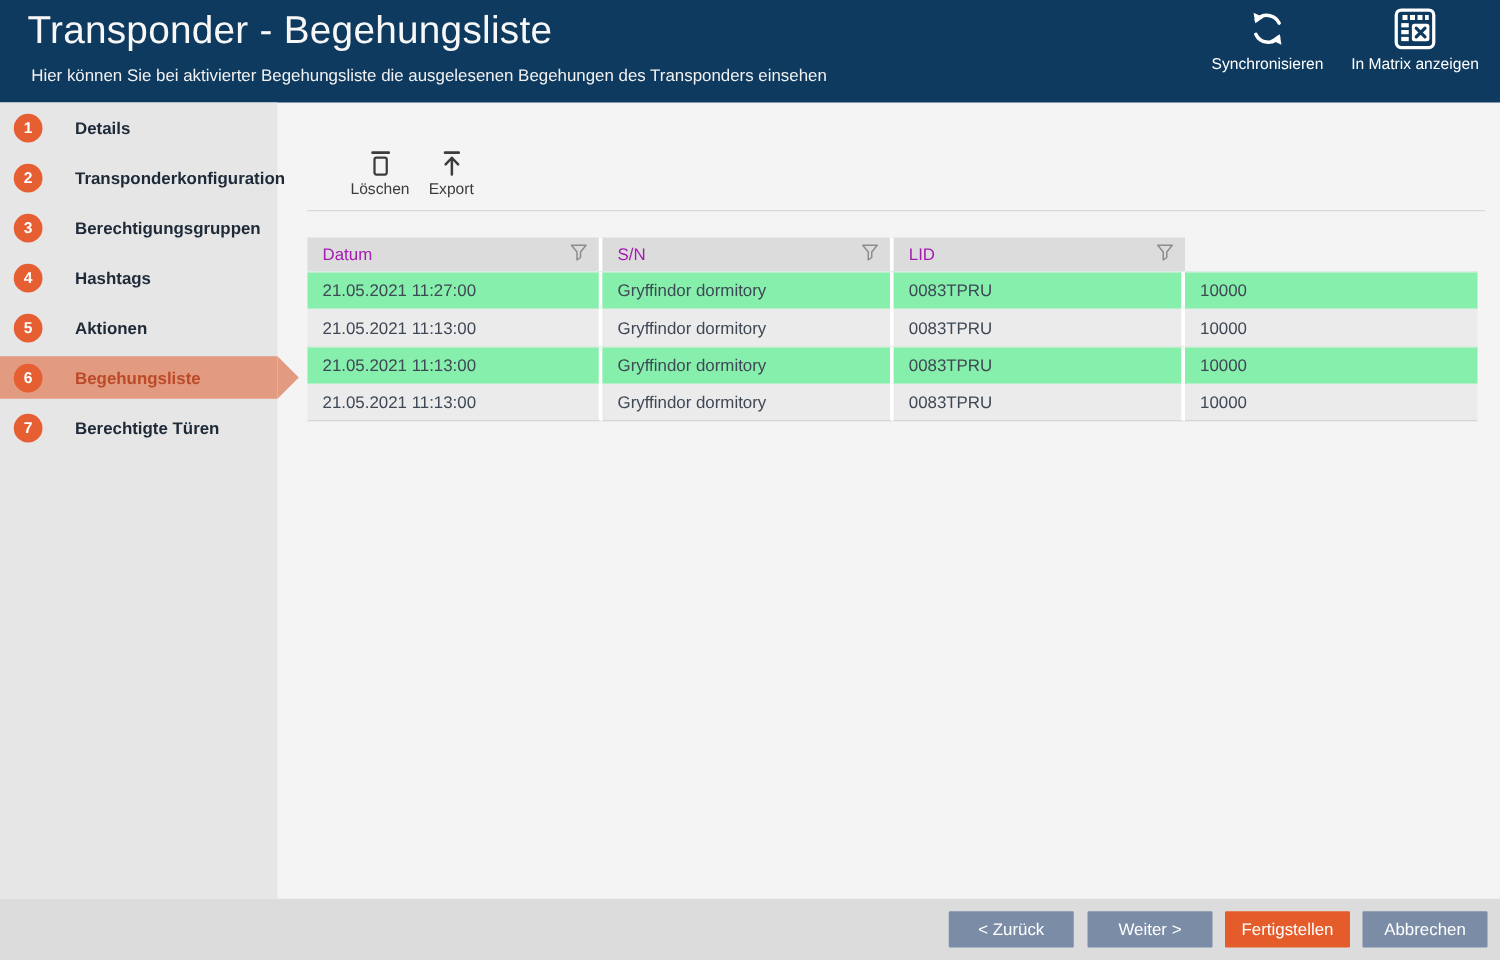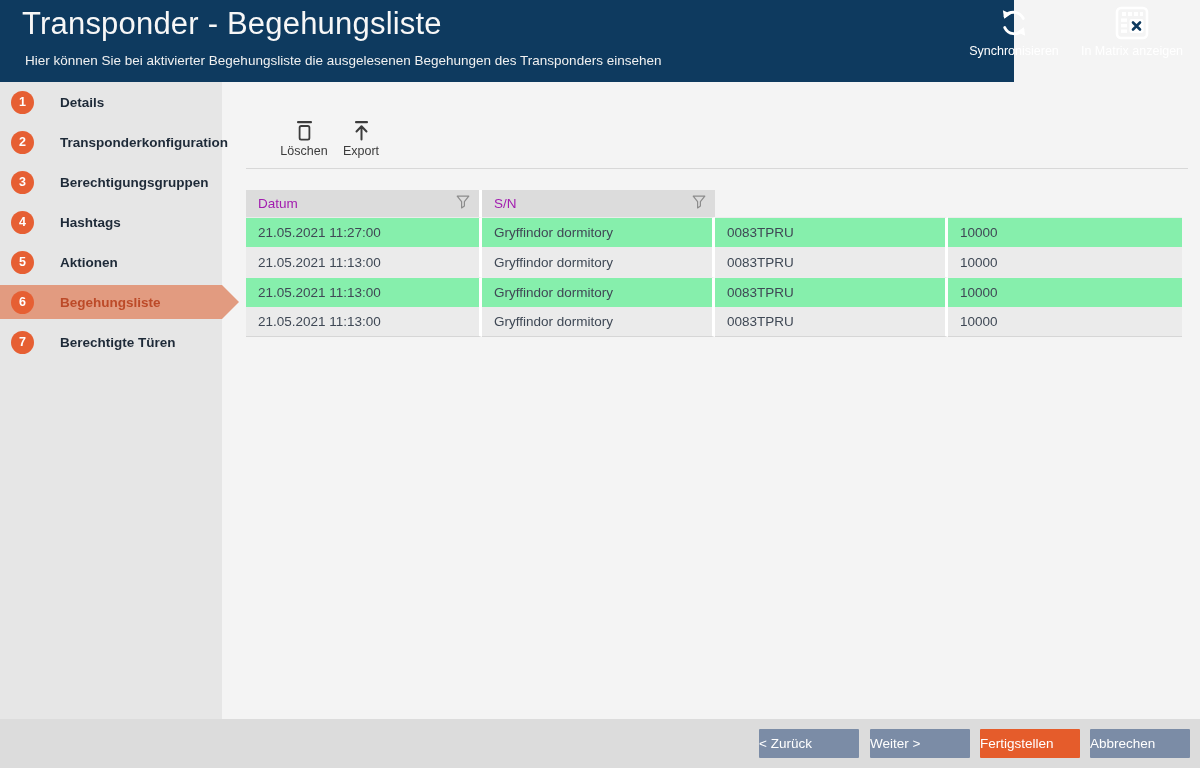--- a/index.html
+++ b/index.html
@@ -3,21 +3,21 @@
 <meta charset="utf-8">
 <style>
   * { box-sizing: border-box; margin: 0; padding: 0; }
   html,body { width:1200px; height:768px; overflow:hidden; }
   body {
     position:relative; background:#F4F4F4;
     font-family:"Liberation Sans", sans-serif; color:#1C2B3A;
   }
 
   
-  .header { position:absolute; left:0; top:0; width:1014px; height:82px; background:#0E3A5F; }
+  .header { position:absolute; left:0; top:0; width:1200px; height:82px; background:#0E3A5F; }
   .title { position:absolute; left:22px; top:6px; font-size:31px; font-weight:300; color:#F7F7F7; letter-spacing:0.2px; }
   .subtitle { position:absolute; left:25px; top:53px; font-size:13.5px; color:#F1F1F1; }
   .hdr-action { position:absolute; top:4px; display:flex; flex-direction:column; align-items:center; cursor:pointer; }
   .hdr-action.sync { left:958px; width:112px; }
   .hdr-action.matrix { left:1070px; width:124px; }
   .hdr-action .ic { height:38px; display:flex; align-items:center; justify-content:center; }
   .hdr-action .lbl { margin-top:2px; font-size:12.5px; color:#FFFFFF; white-space:nowrap; }
 
   
   .sidebar { position:absolute; left:0; top:82px; width:222px; height:637px; background:#E6E6E6; padding-top:3px; }
@@ -48,21 +48,21 @@
   .thead .cell .htxt { flex:1 1 auto; }
   .tbody .trow .cell { height:30px; font-size:13.5px; color:#3F4855; display:flex; align-items:center; padding-left:12px; }
   .tbody .trow.odd .cell { background:#86efac; border-top:1px solid #ECECEC; }
   .tbody .trow.even .cell { background:#EBEBEB; }
   .tbody .trow:last-child .cell { border-bottom:1px solid #D6D6D6; }
   .funnel { flex:0 0 auto; }
 
   
   .footer { position:absolute; left:0; top:719px; width:1200px; height:49px; background:#DCDCDC; }
   .btn { position:absolute; top:10px; height:29px; width:100px; border:none; color:#FFFFFF;
-    font-family:"Liberation Sans", sans-serif; font-size:13.5px; text-align:left; line-height:29px; cursor:pointer; border-radius:1px; }
+    font-family:"Liberation Sans", sans-serif; font-size:13.5px; text-align:center; line-height:29px; cursor:pointer; border-radius:1px; }
   .btn.slate { background:#7B8CA6; }
   .btn.orange { background:#E55C2B; }
   .btn.back { left:759px; } .btn.next { left:870px; } .btn.finish { left:980px; } .btn.cancel { left:1090px; }
 </style>
 </head>
 <body>
 
 <div class="header">
   <div class="title">Transponder - Begehungsliste</div>
   <div class="subtitle">Hier können Sie bei aktivierter Begehungsliste die ausgelesenen Begehungen des Transponders einsehen</div>
@@ -171,20 +171,28 @@
 
   <div class="cell">
     <span class="htxt">S/N</span>
     <span class="funnel">
       <svg width="14" height="14" viewBox="0 0 14 14">
         <path d="M1.2 1.2 h11.6 L8.4 6.6 v4.4 l-2.8 1.9 v-6.3 Z" fill="none" stroke="#8C8C8C" stroke-width="1.2" stroke-linejoin="round"></path>
       </svg>
     </span>
   </div>
 
+  <div class="cell">
+    <span class="htxt">LID</span>
+    <span class="funnel">
+      <svg width="14" height="14" viewBox="0 0 14 14">
+        <path d="M1.2 1.2 h11.6 L8.4 6.6 v4.4 l-2.8 1.9 v-6.3 Z" fill="none" stroke="#8C8C8C" stroke-width="1.2" stroke-linejoin="round"></path>
+      </svg>
+    </span>
+  </div>
 </div>
   <div class="tbody" id="tbody">
   <div class="trow odd">
     <div class="cell">21.05.2021 11:27:00</div>
     <div class="cell">Gryffindor dormitory</div>
     <div class="cell">0083TPRU</div>
     <div class="cell">10000</div>
   </div>
 
   <div class="trow even">

